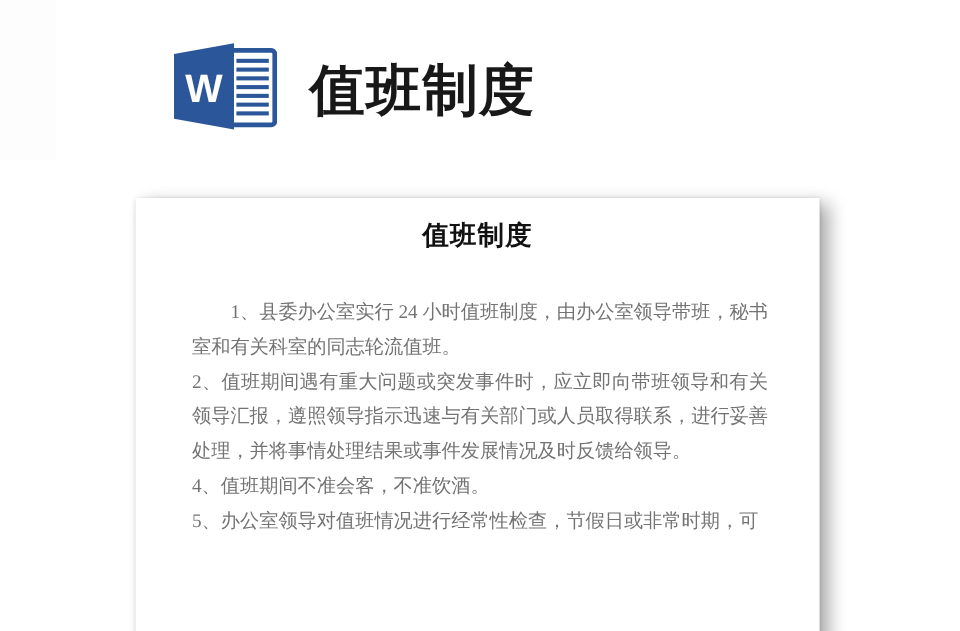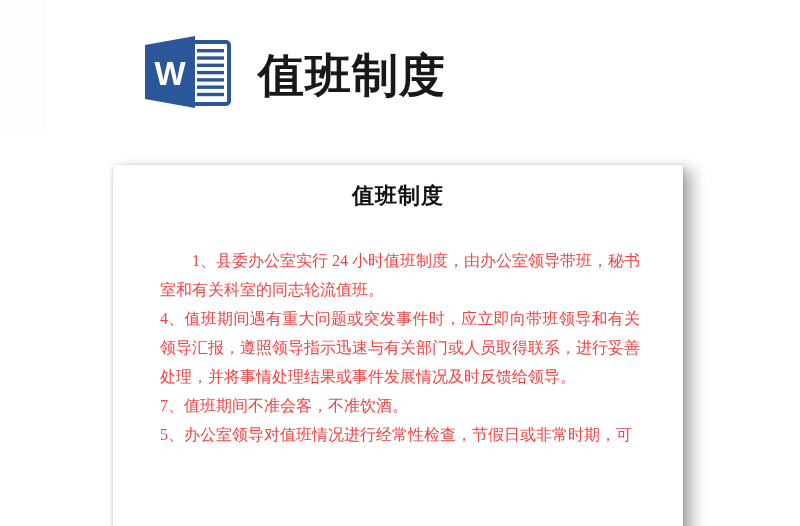--- a/index.html
+++ b/index.html
@@ -63,21 +63,21 @@
     letter-spacing: 1px;
   }
   .doc-body {
     margin-top: 39px;
     padding: 0 43px 0 47px;
   }
   .doc-body p {
     margin: 0;
     font-size: 16px;
     line-height: 29px;
-    color: #ef4444;
+    color: #737373;
     text-align: justify;
     font-family: "Liberation Serif", "DejaVu Serif", serif;
   }
   .doc-body p.indent {
     text-indent: 2em;
   }
 </style>
 </head>
 <body>
 
@@ -101,17 +101,17 @@
     <polygon points="3,12 53,3 53,75 3,66" fill="#2b579a"></polygon>
     <text x="28" y="52" text-anchor="middle" font-family="Liberation Sans, DejaVu Sans, sans-serif" font-size="33" font-weight="700" fill="#ffffff">W</text>
   </svg>
   <h1 class="header-title">值班制度</h1>
 </div>
 
 <div class="page">
   <h2 class="doc-title">值班制度</h2>
   <div class="doc-body">
     <p class="indent">1、县委办公室实行 24 小时值班制度，由办公室领导带班，秘书室和有关科室的同志轮流值班。</p>
-    <p>4、值班期间遇有重大问题或突发事件时，应立即向带班领导和有关领导汇报，遵照领导指示迅速与有关部门或人员取得联系，进行妥善处理，并将事情处理结果或事件发展情况及时反馈给领导。</p>
-    <p>7、值班期间不准会客，不准饮酒。</p>
+    <p>2、值班期间遇有重大问题或突发事件时，应立即向带班领导和有关领导汇报，遵照领导指示迅速与有关部门或人员取得联系，进行妥善处理，并将事情处理结果或事件发展情况及时反馈给领导。</p>
+    <p>4、值班期间不准会客，不准饮酒。</p>
     <p>5、办公室领导对值班情况进行经常性检查，节假日或非常时期，可</p>
   </div>
 </div>
 
 </body></html>

